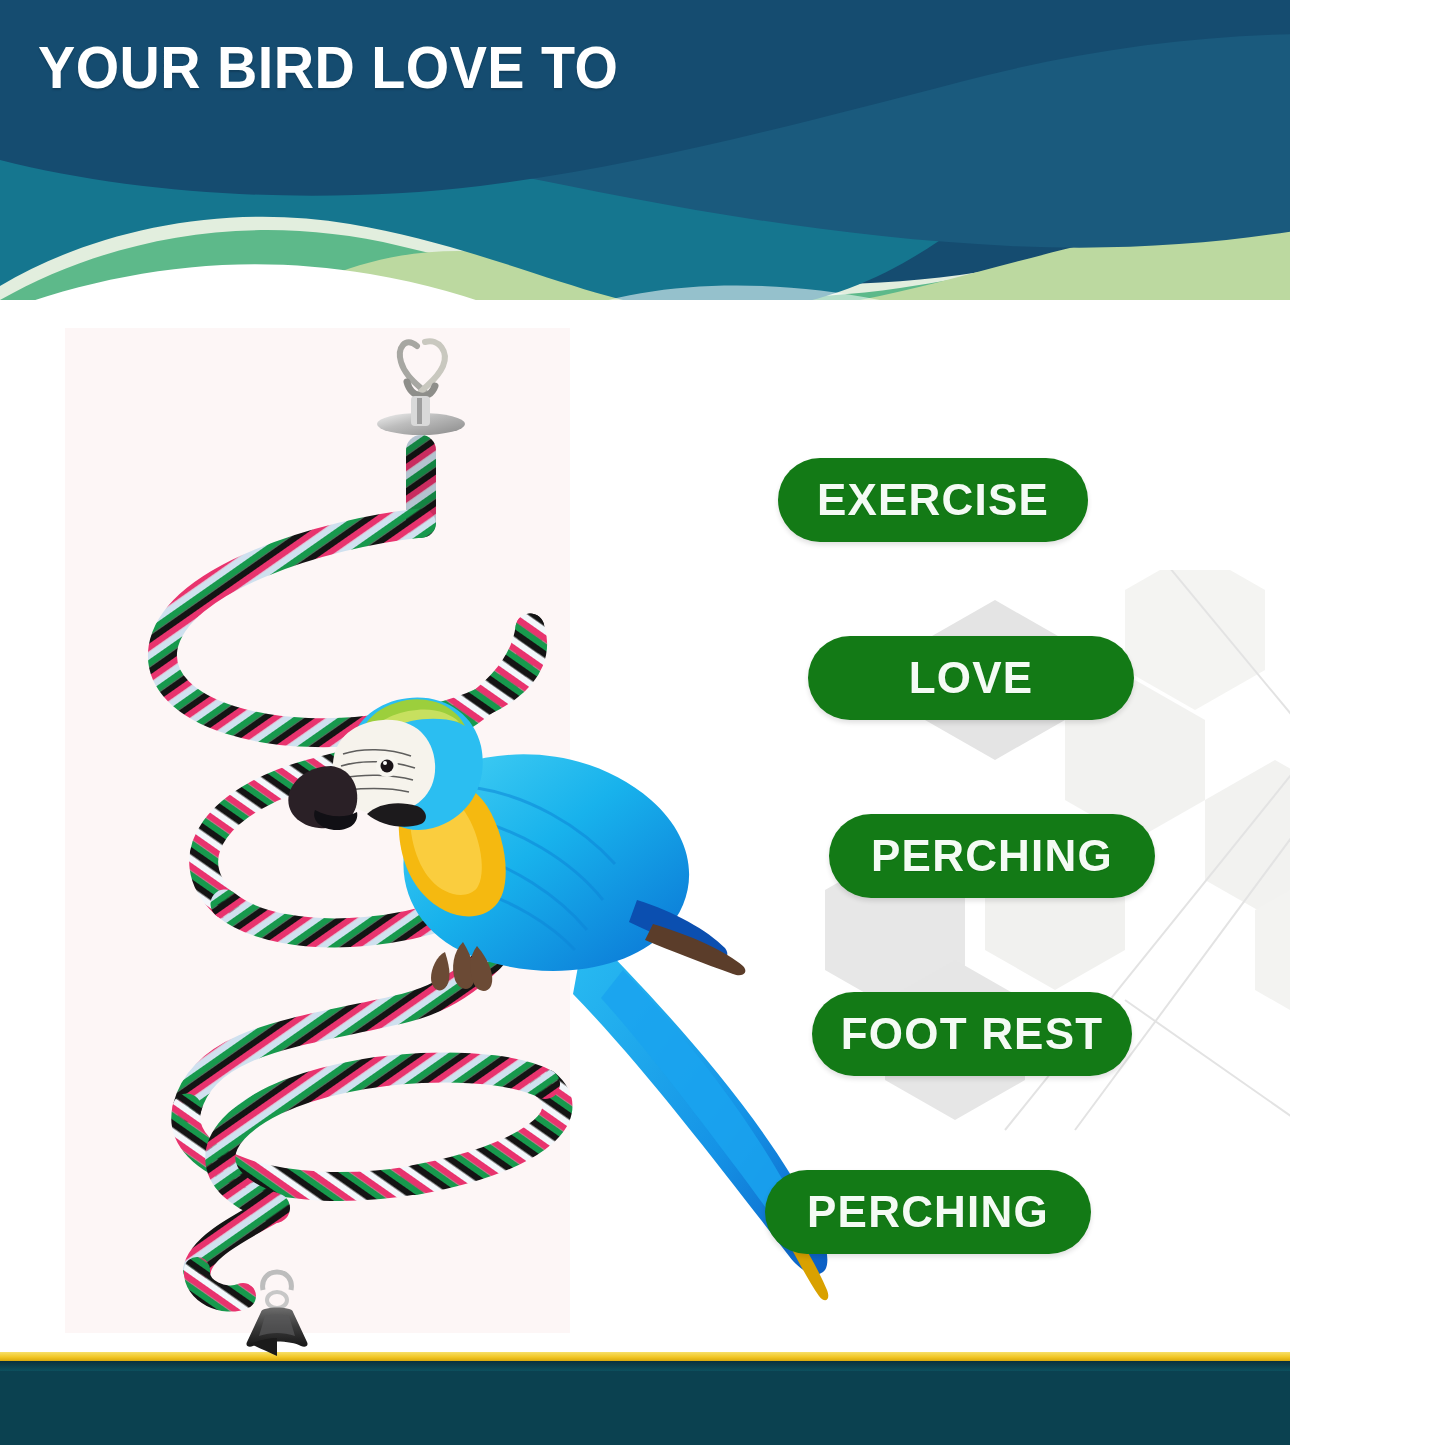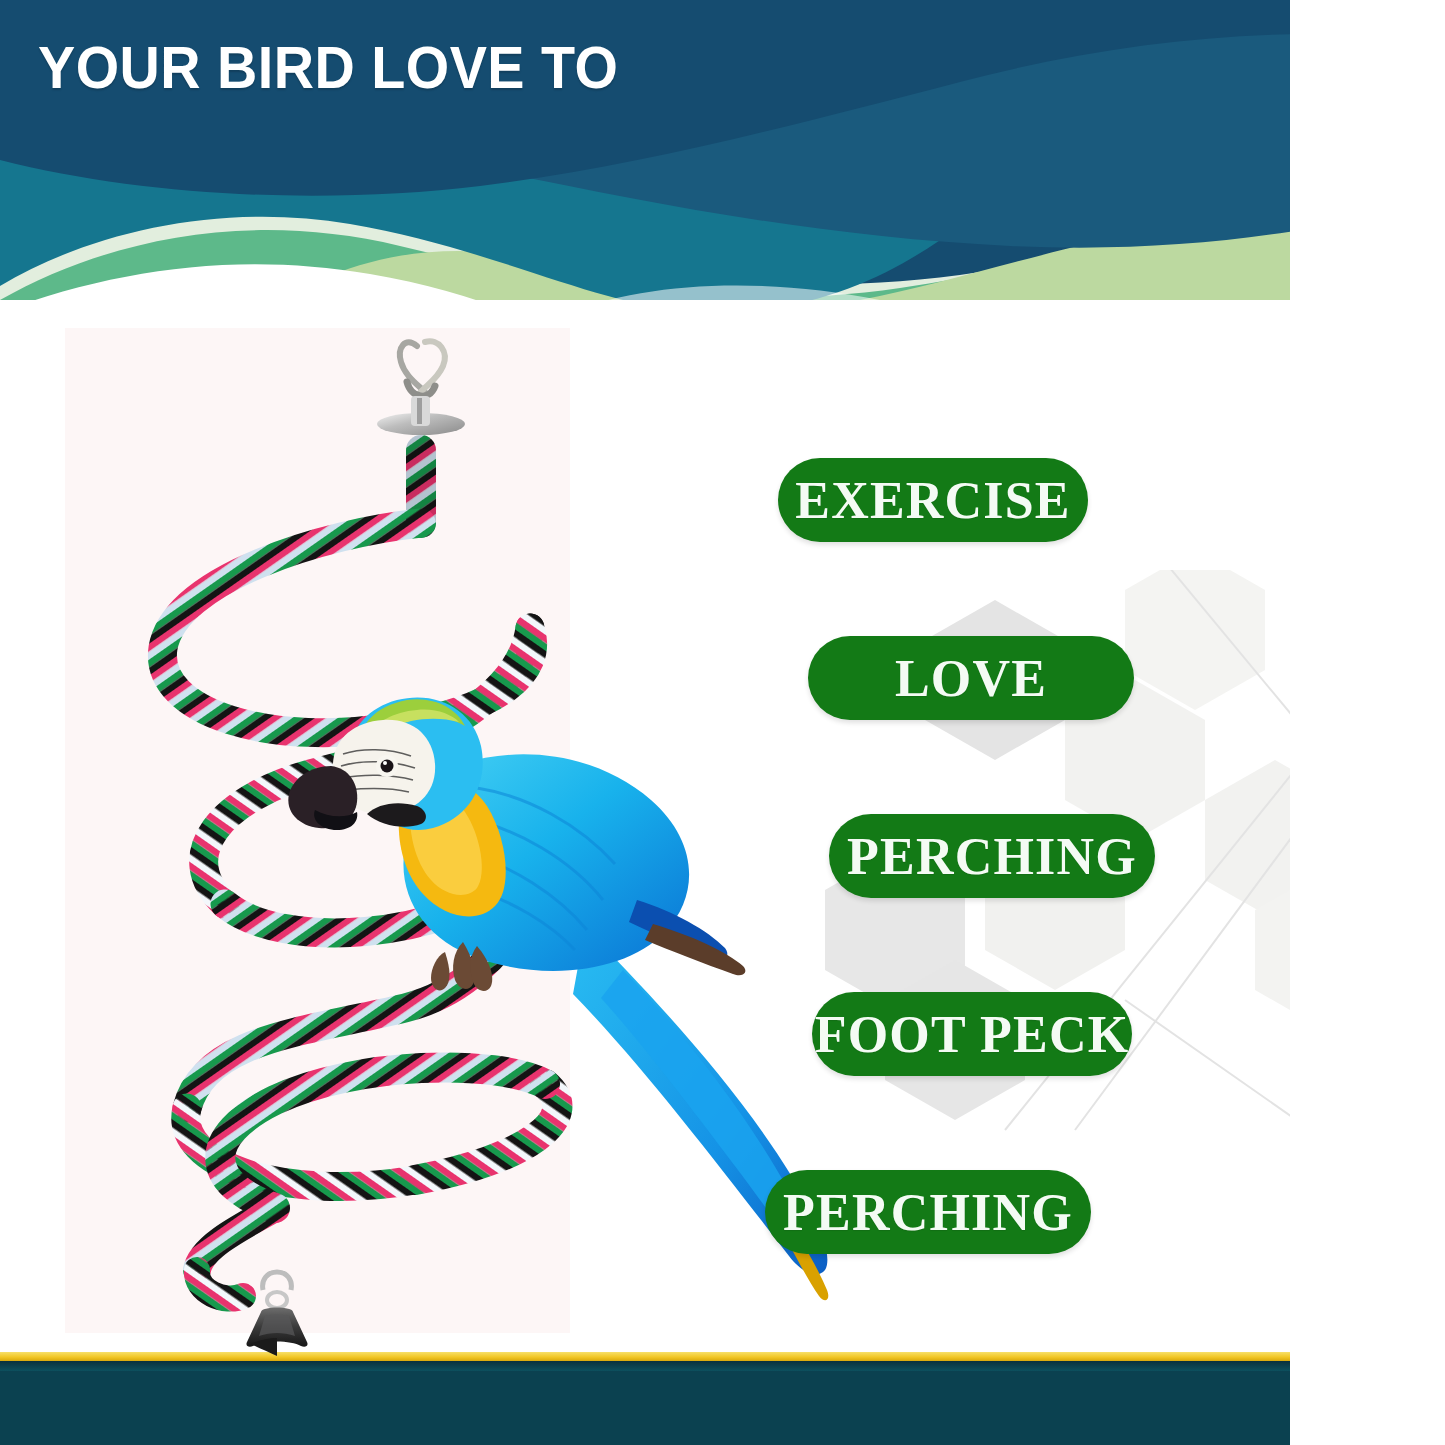--- a/index.html
+++ b/index.html
@@ -113,23 +113,23 @@
     display: flex;
     align-items: center;
     justify-content: center;
     box-sizing: border-box;
     height: 84px;
     border-radius: 46px;
     background: #137a16;
     box-shadow: 0 3px 5px rgba(0,0,0,0.12);
   }
   .benefit-label {
-    font-family: Liberation Serif, serif;
+    font-family: Liberation Sans, sans-serif;
     font-weight: bold;
-    font-size: 52px;
+    font-size: 44px;
     letter-spacing: 1.2px;
     color: #f4fbf4;
     white-space: nowrap;
     text-shadow: 0 1px 1px rgba(0,0,0,0.10);
   }
 
   
   #footer-bar {
     position: absolute;
     left: 0;
@@ -370,21 +370,21 @@
 
       <div class="benefit-pill" style="left:808px; top:336px; width:326px;">
         <span class="benefit-label">LOVE</span>
       </div>
 
       <div class="benefit-pill" style="left:829px; top:514px; width:326px;">
         <span class="benefit-label">PERCHING</span>
       </div>
 
       <div class="benefit-pill" style="left:812px; top:692px; width:320px;">
-        <span class="benefit-label">FOOT PECK</span>
+        <span class="benefit-label">FOOT REST</span>
       </div>
 
       <div class="benefit-pill" style="left:765px; top:870px; width:326px;">
         <span class="benefit-label">PERCHING</span>
       </div>
 
     </div>
   </div>
 
   <div id="footer-bar">

